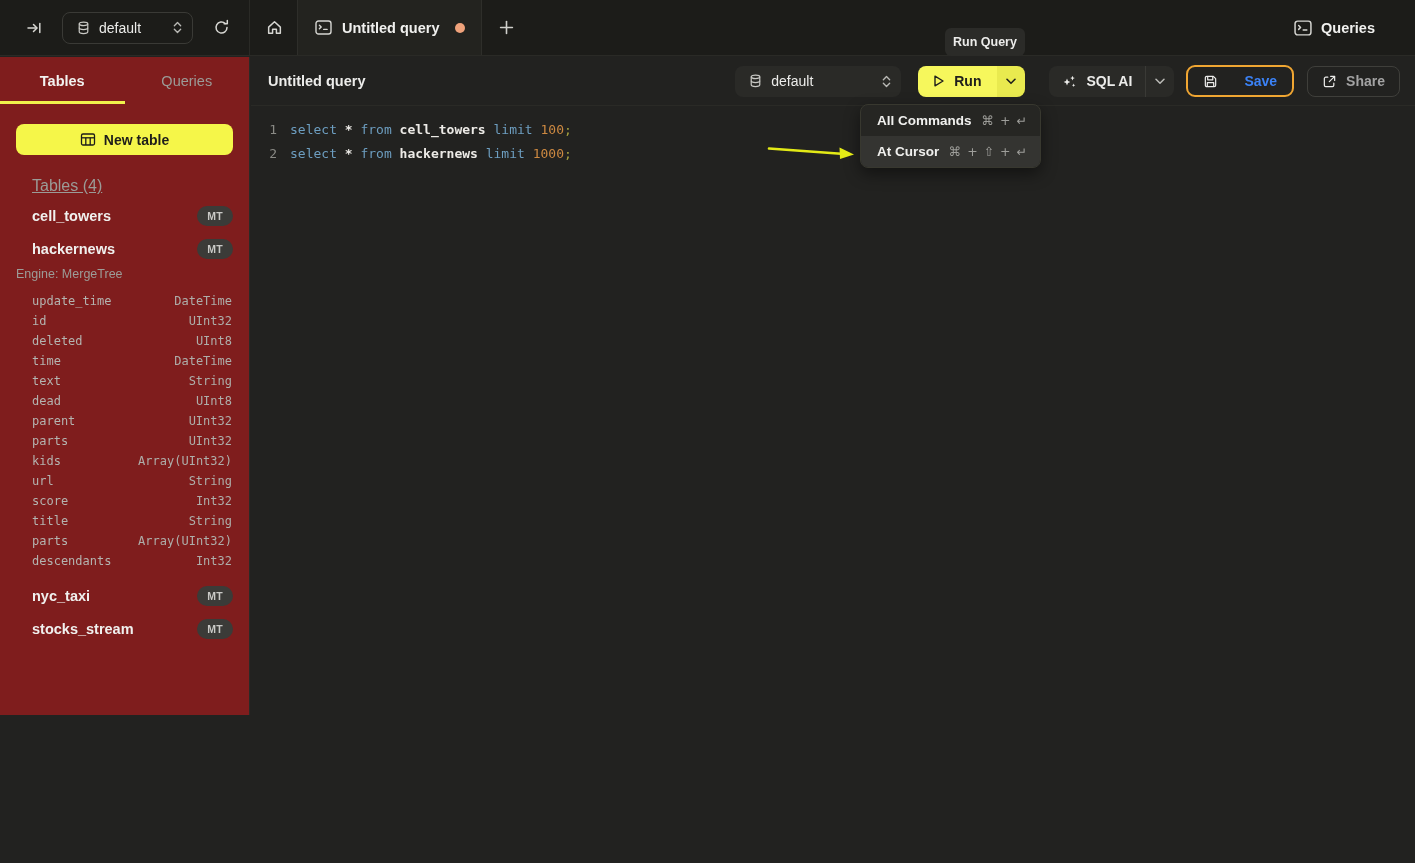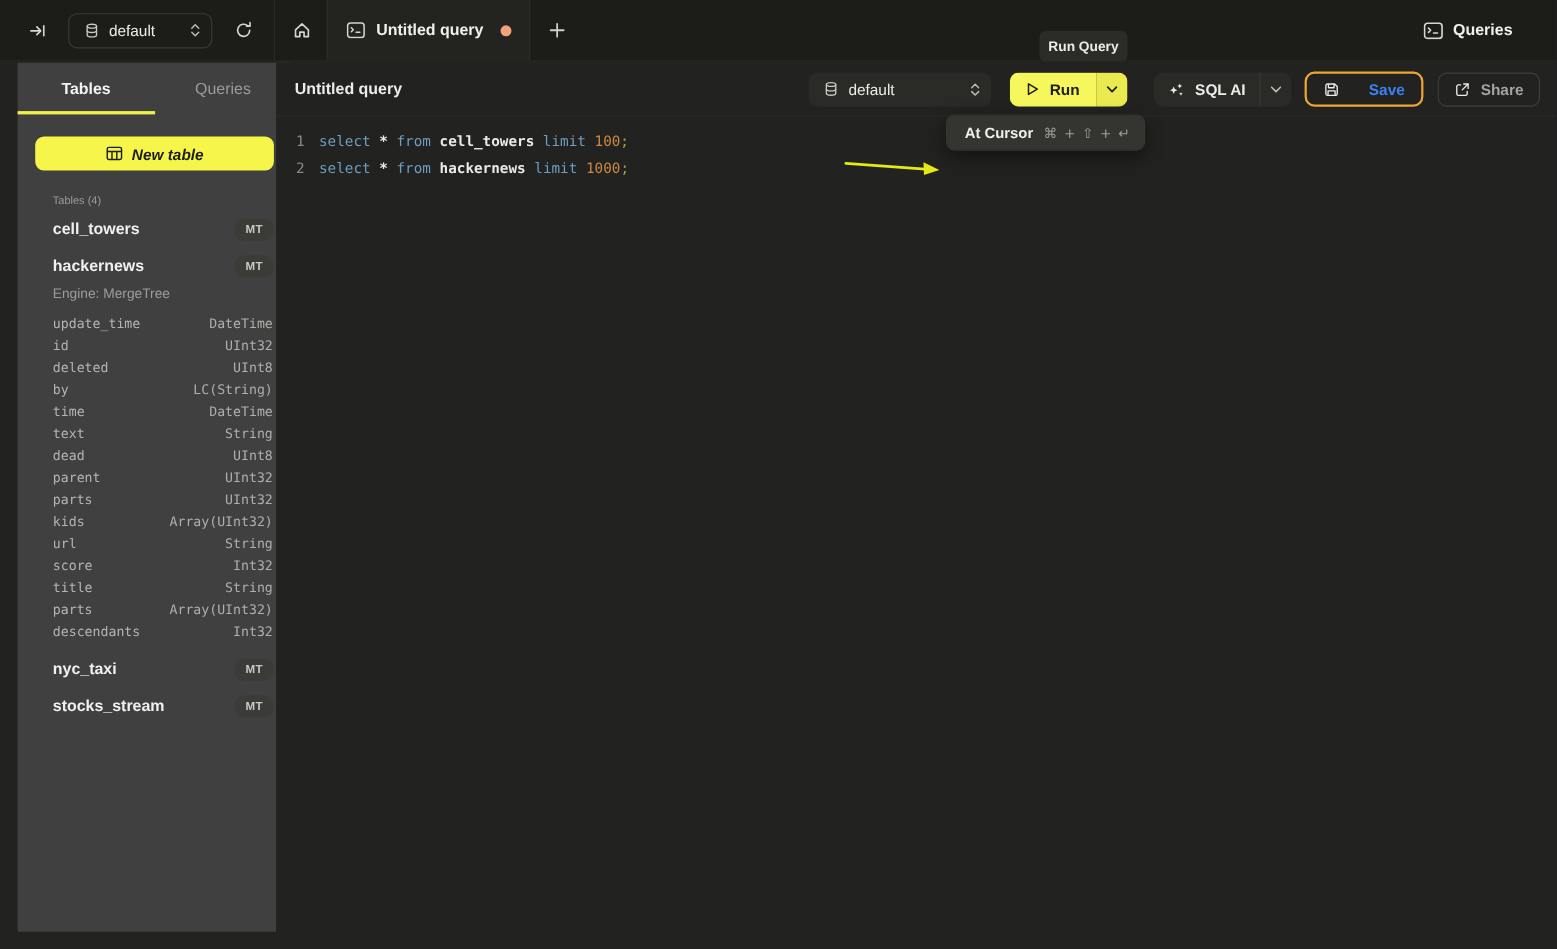--- a/index.html
+++ b/index.html
@@ -27,43 +27,43 @@
   .plus-btn { font-size:19px; color:#cfcfcb; margin-left:10px; font-weight:400; }
   .topbar-right { margin-left:auto; display:flex; align-items:center; gap:9px; padding-right:40px;
     color:#f0f0ee; font-size:14.5px; font-weight:600; cursor:pointer; }
 
   
   .tooltip { position:absolute; left:945px; top:28px; height:28px; padding:0 8px;
     background:#2b2b28; border-radius:6px; display:flex; align-items:center;
     color:#ececea; font-size:12.5px; font-weight:600; z-index:50; }
 
   
-  .sidebar { position:absolute; left:16px; top:57px; width:250px; height:790px;
-    background:#404040; border-right:1px solid #2a2a26; }
+  .sidebar { position:absolute; left:0; top:57px; width:250px; height:658px;
+    background:#7f1d1d; border-right:1px solid #2a2a26; }
   .side-tabs { display:flex; height:47px; }
   .side-tab { flex:1; display:flex; align-items:center; justify-content:center;
     font-size:14.5px; color:#9b9b97; cursor:pointer; position:relative; }
   .side-tab.active { color:#f2f2f0; font-weight:700; }
   .side-tab.active::after { content:""; position:absolute; left:0; right:0; bottom:0;
     height:3px; background:#f0f24c; }
   .new-table { margin:20px 16px 0 16px; height:31px; border-radius:8px; background:#f5f649;
     color:#1d1d1a; font-size:14px; font-weight:600; display:flex; align-items:center;
-    justify-content:center; gap:8px; cursor:pointer;font-style:italic; }
+    justify-content:center; gap:8px; cursor:pointer; }
   .search-box { margin:17px 16px 0 16px; height:31px; border:1px solid #3a3a36; border-radius:8px;
     display:flex; align-items:center; gap:8px; padding:0 10px; color:#8a8a86; }
   .search-box input { flex:1; background:transparent; border:none; outline:none;
     color:#d8d8d4; font-size:14px; font-family:"Liberation Sans", sans-serif; }
   .search-box input::placeholder { color:#8a8a86; }
-  .section-label { margin:22px 16px 0 32px; font-size:10px; color:#9b9b97; }
+  .section-label { margin:22px 16px 0 32px; font-size:16px; color:#9b9b97;text-decoration:underline; }
   .tables-list { margin-top:4px; }
   .table-row { display:flex; align-items:center; height:33px; padding:0 16px 0 32px; cursor:pointer; }
   .table-name { flex:1; color:#f0f0ee; font-size:14.5px; font-weight:600; }
   .mt-badge { background:#3b3b38; color:#c9c9c6; font-size:10.5px; font-weight:700;
     padding:4px 10px; border-radius:10px; letter-spacing:.3px; }
-  .engine-line { padding:2px 16px 6px 32px; color:#9c9c98; font-size:12.5px; }
+  .engine-line { padding:2px 16px 6px 16px; color:#9c9c98; font-size:12.5px; }
   .col-row { display:flex; align-items:center; height:20px; padding:0 17px 0 32px;
     font-family:"DejaVu Sans Mono", monospace; font-size:12px; color:#b4b4b0; }
   .col-name { flex:1; }
   .col-type { color:#aeaeaa; }
   .cols-wrap { padding:4px 0 8px 0; }
 
   
   .main { position:absolute; left:251px; top:57px; width:1164px; height:806px; background:#222220; }
   .edit-toolbar { height:49px; display:flex; align-items:center; padding:0 15px 0 17px;
     border-bottom:1px solid #2a2a26; }
@@ -232,24 +232,20 @@
           </div>
           <div class="col-row">
             <span class="col-name">id</span>
             <span class="col-type">UInt32</span>
           </div>
           <div class="col-row">
             <span class="col-name">deleted</span>
             <span class="col-type">UInt8</span>
           </div>
           <div class="col-row">
-            <span class="col-name">by</span>
-            <span class="col-type">LC(String)</span>
-          </div>
-          <div class="col-row">
             <span class="col-name">time</span>
             <span class="col-type">DateTime</span>
           </div>
           <div class="col-row">
             <span class="col-name">text</span>
             <span class="col-type">String</span>
           </div>
           <div class="col-row">
             <span class="col-name">dead</span>
             <span class="col-type">UInt8</span>
@@ -384,20 +380,24 @@
           <span class="code-text"><span class="tk-kw">select</span><span> </span><span class="tk-op">*</span><span> </span><span class="tk-kw">from</span><span> </span><span class="tk-ident">cell_towers</span><span> </span><span class="tk-kw">limit</span><span> </span><span class="tk-num">100</span><span class="tk-semi">;</span></span>
         </div>
         <div class="code-line">
           <span class="gutter">2</span>
           <span class="code-text"><span class="tk-kw">select</span><span> </span><span class="tk-op">*</span><span> </span><span class="tk-kw">from</span><span> </span><span class="tk-ident">hackernews</span><span> </span><span class="tk-kw">limit</span><span> </span><span class="tk-num">1000</span><span class="tk-semi">;</span></span>
         </div>
       </div>
   </div>
 
   <div class="run-menu" id="run-menu">
+      <div class="menu-item">
+        <span class="menu-label">All Commands</span>
+        <span class="menu-shortcut">⌘ + ↵</span>
+      </div>
       <div class="menu-item highlight">
         <span class="menu-label">At Cursor</span>
         <span class="menu-shortcut">⌘ + ⇧ + ↵</span>
       </div>
     </div>
 
   <div class="arrow-note">
     <svg width="98" height="24" viewBox="0 0 98 24">
       <path d="M7 9.5 79 14.8" stroke="#e3ea16" stroke-width="2.6" fill="none" stroke-linecap="round"></path>
       <path d="M77.5 8.5 92 15.5 78 20z" fill="#e3ea16"></path>

